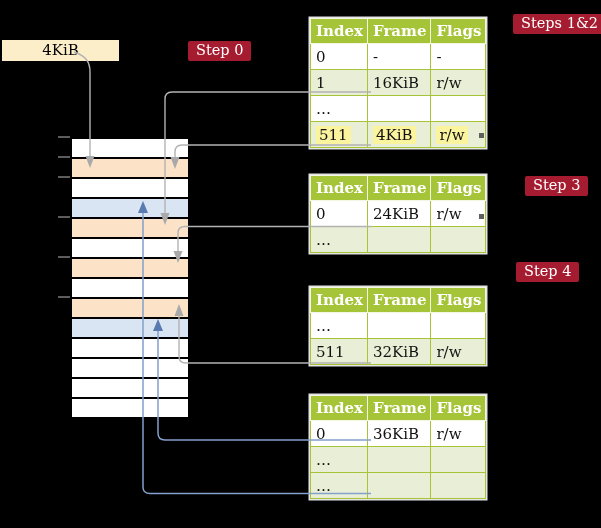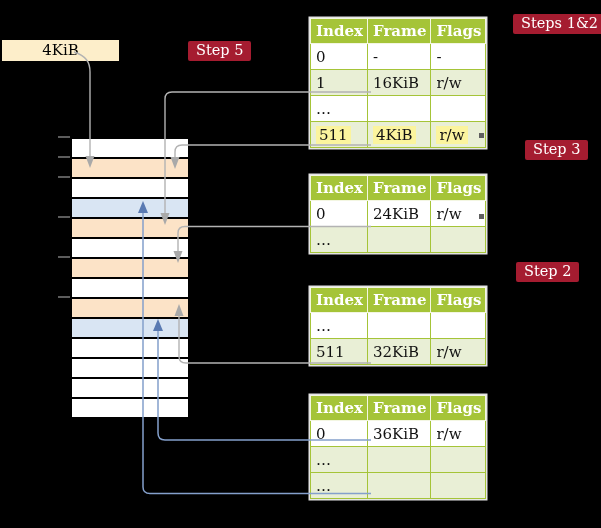--- a/index.html
+++ b/index.html
@@ -38,24 +38,24 @@
 </style>
 </head>
 <body>
 
 <div id="canvas">
 
   <div class="sizebox">
     <span>4KiB</span>
   </div>
 
-  <div class="badge" style="left:188px;top:41px;">Step 5</div>
+  <div class="badge" style="left:188px;top:41px;">Step 0</div>
   <div class="badge" style="left:513px;top:14px;">Steps 1&amp;2</div>
-  <div class="badge" style="left:525px;top:140px;">Step 3</div>
-  <div class="badge" style="left:516px;top:262px;">Step 2</div>
+  <div class="badge" style="left:525px;top:176px;">Step 3</div>
+  <div class="badge" style="left:516px;top:262px;">Step 4</div>
 
   <div class="mem">
     <div class="mrow" data-kind="empty"></div>
     <div class="mrow" data-kind="pt"></div>
     <div class="mrow" data-kind="empty"></div>
     <div class="mrow" data-kind="page"></div>
     <div class="mrow" data-kind="pt"></div>
     <div class="mrow" data-kind="empty"></div>
     <div class="mrow" data-kind="pt"></div>
     <div class="mrow" data-kind="empty"></div>

